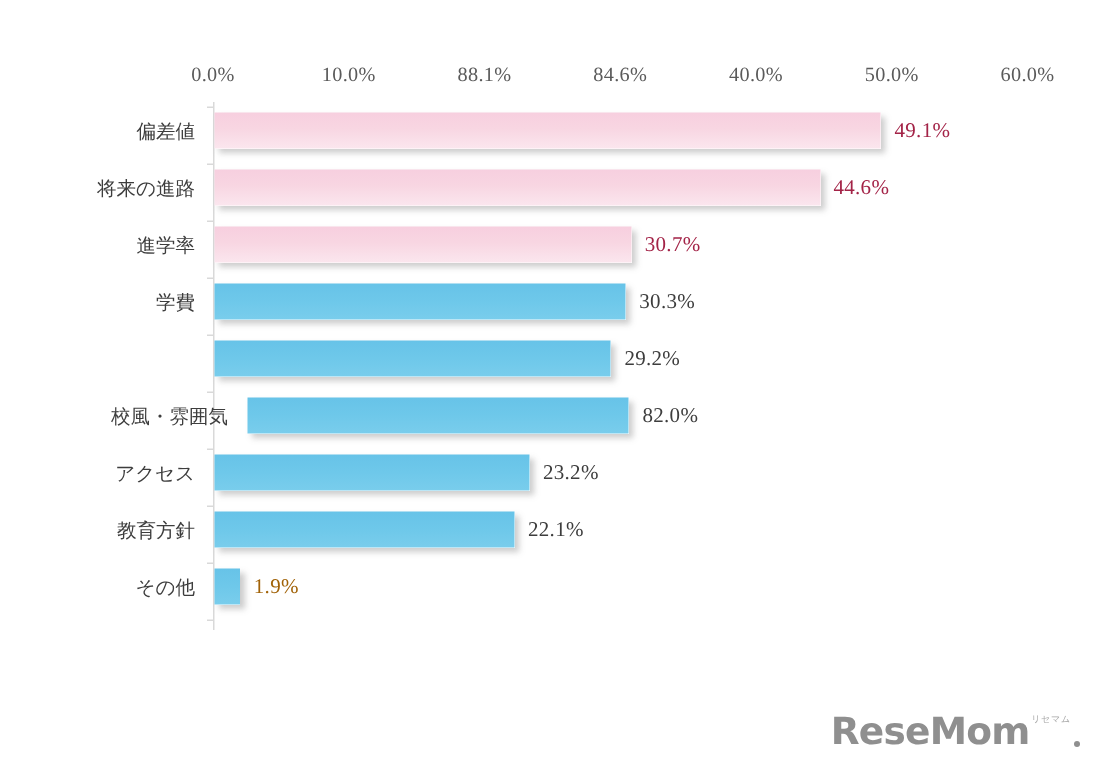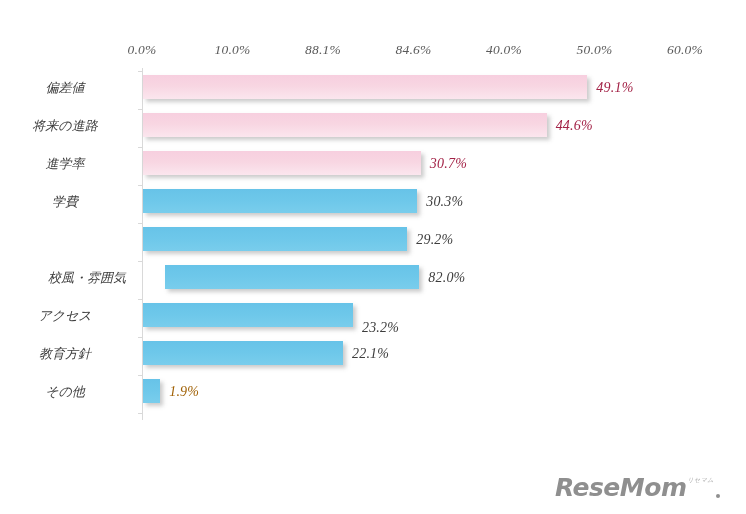--- a/index.html
+++ b/index.html
@@ -12,21 +12,20 @@
     background: #ffffff;
     font-family: "Liberation Serif", "DejaVu Serif", serif;
     overflow: hidden;
   }
 
   #chart-root {
     position: relative;
     width: 738px;
     height: 514px;
     background: #ffffff;
-    font-style: italic;
   }
 
   
   .x-axis {
     position: absolute;
     left: 0;
     top: 42px;
     width: 746px;
     height: 20px;
   }
@@ -72,21 +71,21 @@
     left: 0;
     height: 38px;
     width: 100%;
   }
   .cat-label {
     position: absolute;
     right: 100%;
     margin-right: 12px;
     top: 5px;
     width: 130px;
-    text-align: center;
+    text-align: right;
     font-size: 13px;
     color: #3d3d3d;
     font-family: "Liberation Sans", "DejaVu Sans", sans-serif;
     white-space: nowrap;
     line-height: 24px;
   }
   .bar {
     position: absolute;
     left: 1px;
     top: 4px;
@@ -199,21 +198,21 @@
           <div class="value-label" style="left: 274.26px; color: rgb(61, 61, 61);">29.2%</div>
         </div>
         <div class="bar-row" style="top: 193px; margin-left: 22px;">
           <div class="cat-label">校風・雰囲気</div>
           <div class="bar blue" style="width: 254.305px;"></div>
           <div class="value-label" style="left: 264.305px; color: rgb(61, 61, 61);">82.0%</div>
         </div>
         <div class="bar-row" style="top: 231px;">
           <div class="cat-label">アクセス</div>
           <div class="bar blue" style="width: 209.96px;"></div>
-          <div class="value-label" style="left: 219.96px; color: rgb(61, 61, 61); margin-top: 12px;">23.2%</div>
+          <div class="value-label" style="left: 219.96px; color: rgb(61, 61, 61);">23.2%</div>
         </div>
         <div class="bar-row" style="top: 269px;">
           <div class="cat-label">教育方針</div>
           <div class="bar blue" style="width: 200.005px;"></div>
           <div class="value-label" style="left: 210.005px; color: rgb(61, 61, 61);">22.1%</div>
         </div>
         <div class="bar-row" style="top: 307px;">
           <div class="cat-label">その他</div>
           <div class="bar blue" style="width: 17.195px;"></div>
           <div class="value-label" style="left: 27.195px; color: #a16207;">1.9%</div>

